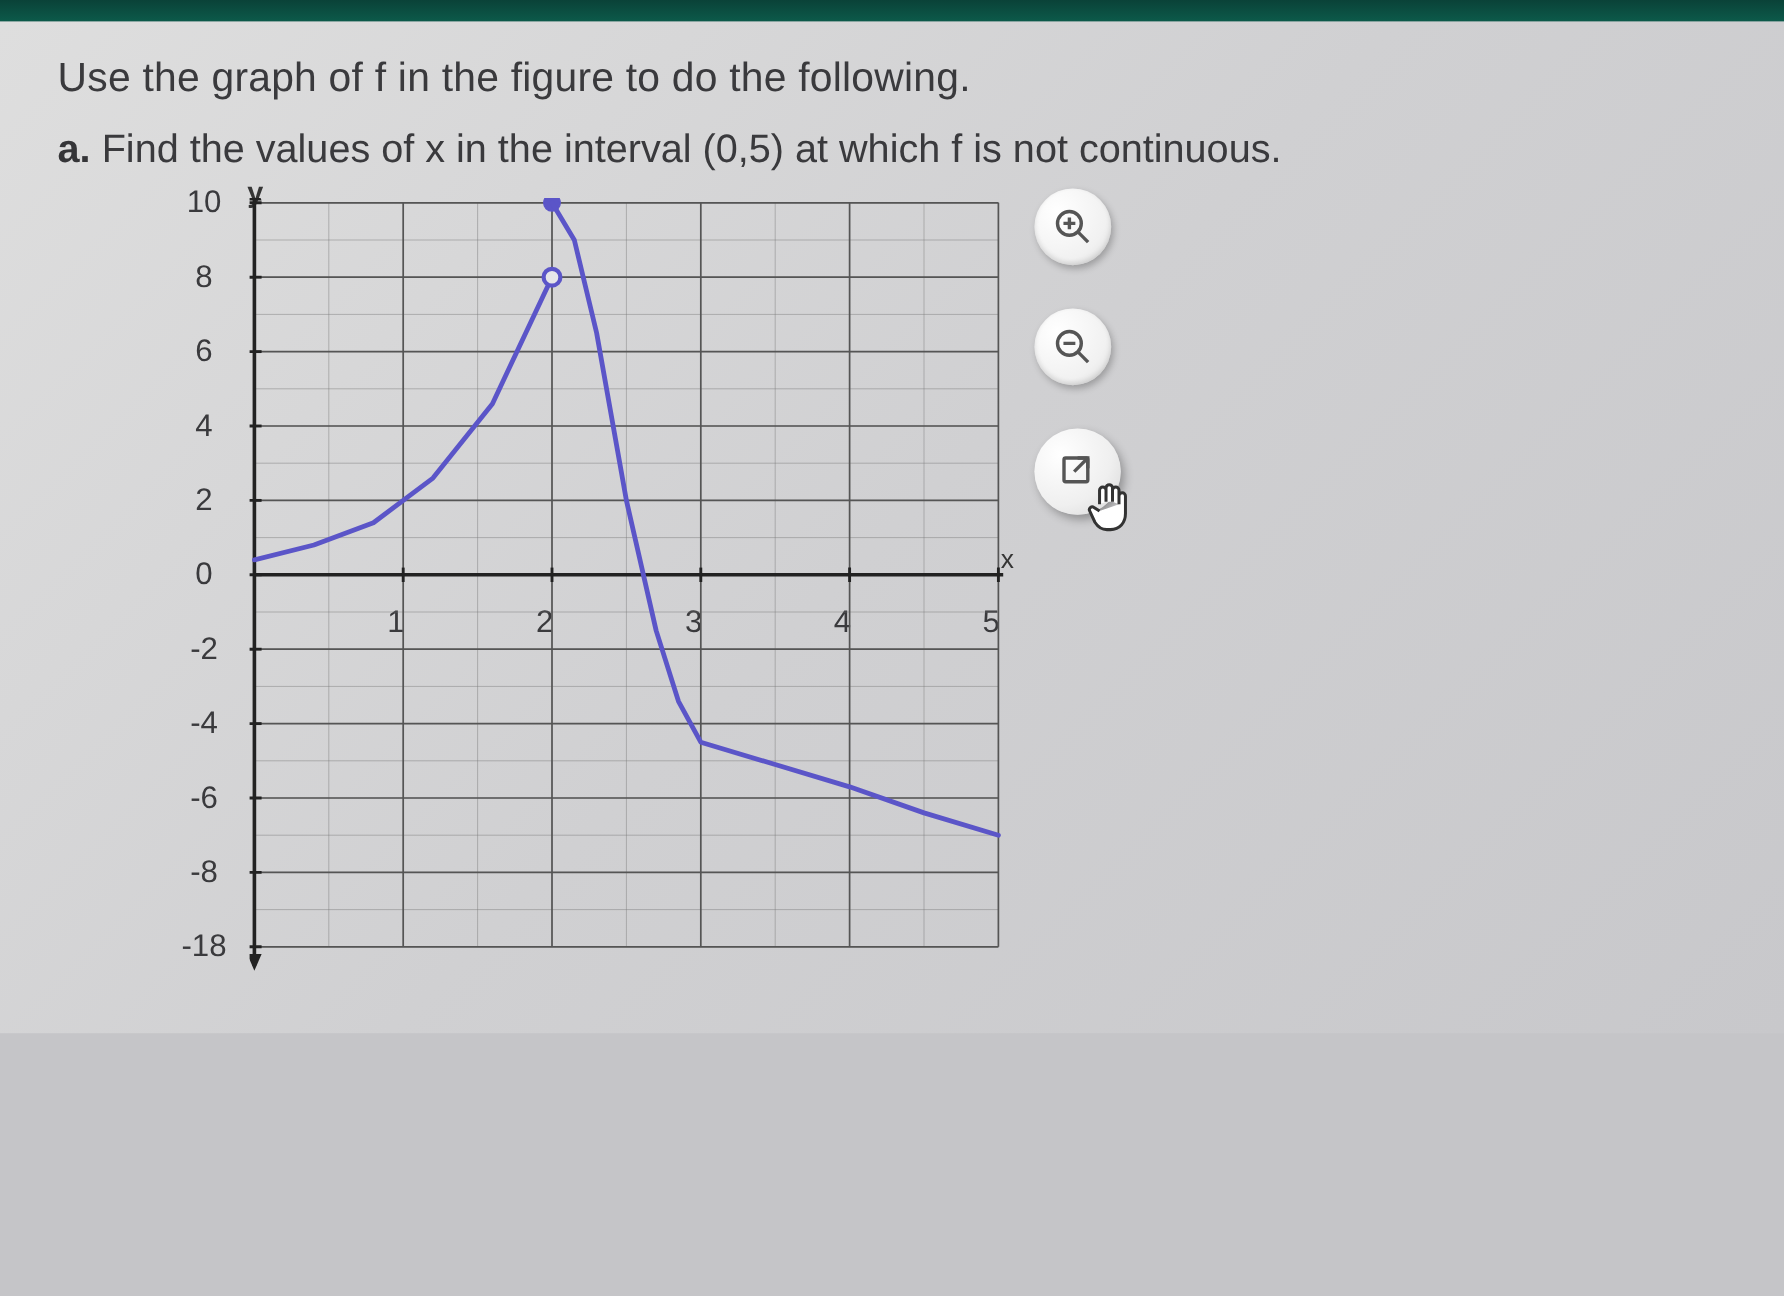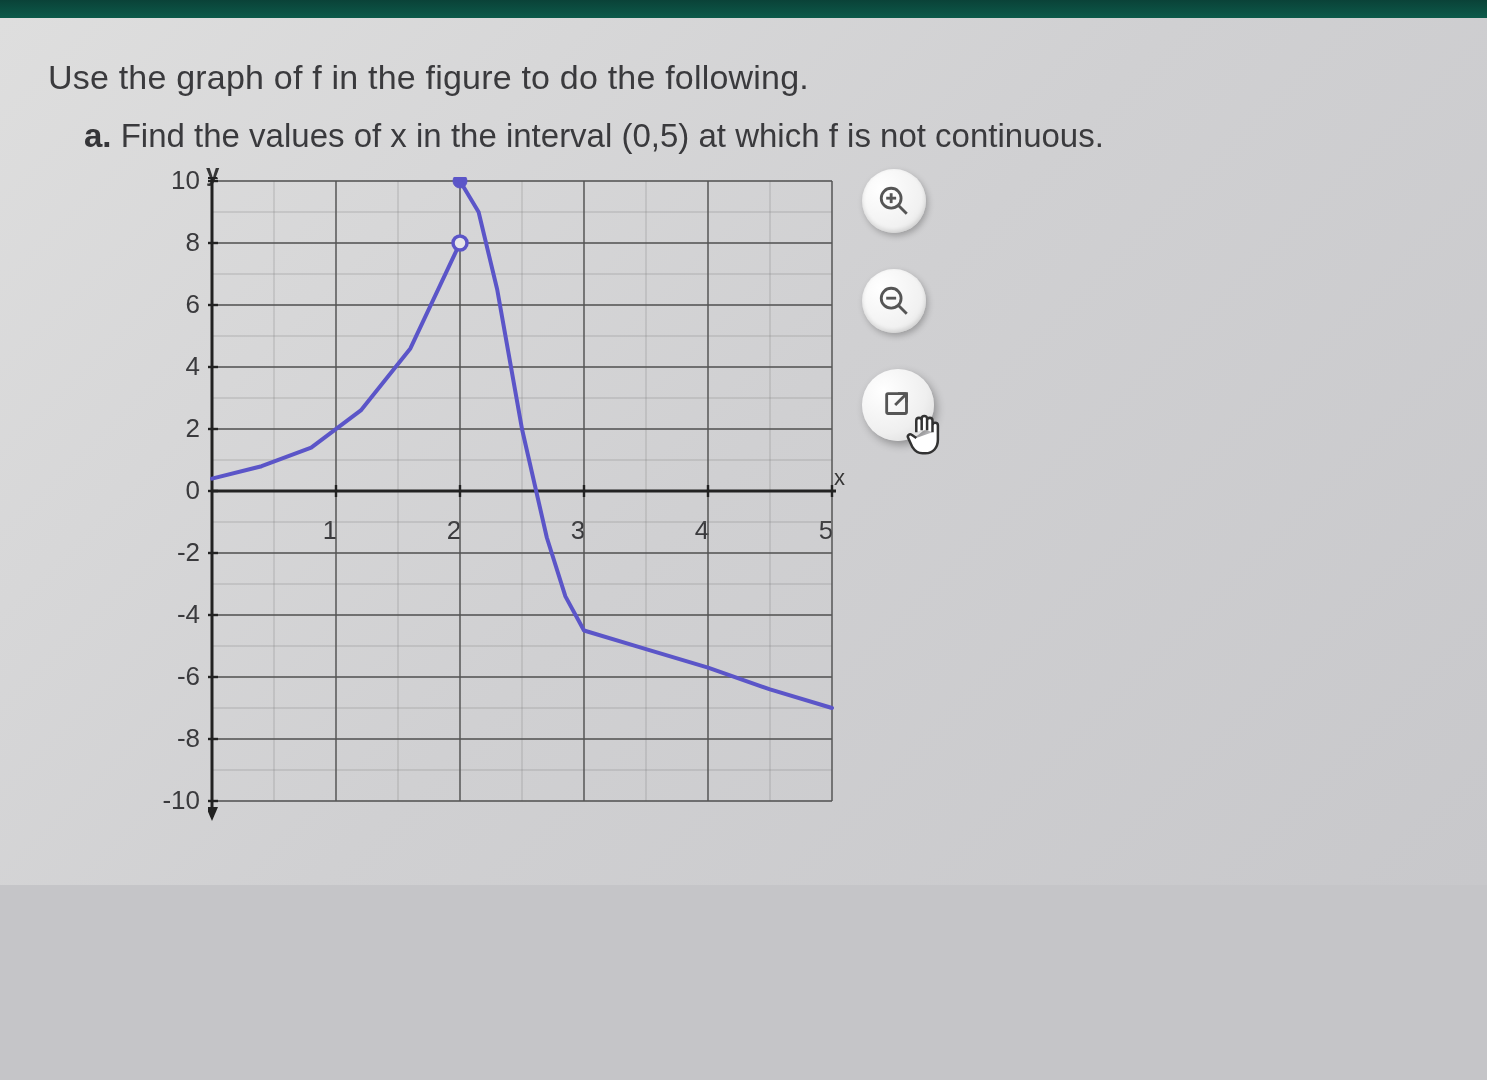--- a/index.html
+++ b/index.html
@@ -11,34 +11,33 @@
       width: 1487px;
       height: 1080px;
       position: relative;
     }
     .topbar {
       width: 100%;
       height: 18px;
       background: linear-gradient(to bottom, #0a4238 0%, #0c5a4a 100%);
     }
     .content {
-      padding: 40px 48px;
+      padding: 28px 48px;
       background: linear-gradient(135deg, #dedede 0%, #d0d0d2 50%, #c8c8cb 100%);
     }
     .q-intro {
       font-size: 34px;
       color: #3a3a3d;
       margin-bottom: 20px;
       letter-spacing: 0.2px;
     }
     .q-part {
       font-size: 33px;
       color: #3a3a3d;
       margin-bottom: 4px;
-      margin-left: 36px;
     }
     .q-part .pre { font-weight: 600; color: #353538; }
     .tight { margin-bottom: 30px; }
     .graph-and-tools {
       display: flex;
       align-items: flex-start;
       gap: 14px;
       margin-left: 40px;
       margin-top: 10px;
     }
@@ -60,21 +59,21 @@
       top: 300px;
       left: 746px;
       font-size: 22px;
       color: #363636;
     }
     .y-tick {
       position: absolute;
       right: 648px;
       font-size: 26px;
       color: #3a3a3d;
-      text-align: right;
+      text-align: center;
       width: 60px;
     }
     .x-tick {
       position: absolute;
       top: 350px;
       font-size: 26px;
       color: #3a3a3d;
       text-align: center;
       width: 40px;
     }
@@ -136,21 +135,21 @@
       <div class="y-tick" style="top:0px">10</div>
       <div class="y-tick" style="top:62px">8</div>
       <div class="y-tick" style="top:124px">6</div>
       <div class="y-tick" style="top:186px">4</div>
       <div class="y-tick" style="top:248px">2</div>
       <div class="y-tick" style="top:310px">0</div>
       <div class="y-tick" style="top:372px">-2</div>
       <div class="y-tick" style="top:434px">-4</div>
       <div class="y-tick" style="top:496px">-6</div>
       <div class="y-tick" style="top:558px">-8</div>
-      <div class="y-tick" style="top:620px">-10</div>
+      <div class="y-tick" style="top:620px">-18</div>
 
       <div class="x-tick" style="left:222px">1</div>
       <div class="x-tick" style="left:346px">2</div>
       <div class="x-tick" style="left:470px">3</div>
       <div class="x-tick" style="left:594px">4</div>
       <div class="x-tick" style="left:718px">5</div>
 
       <svg id="plot-svg" class="plot" width="628" height="656">
           <line x1="4" y1="4" x2="4" y2="624" stroke="#7a7a7a" stroke-width="0.7" opacity="0.55"></line>
           <line x1="66" y1="4" x2="66" y2="624" stroke="#7a7a7a" stroke-width="0.7" opacity="0.55"></line>

